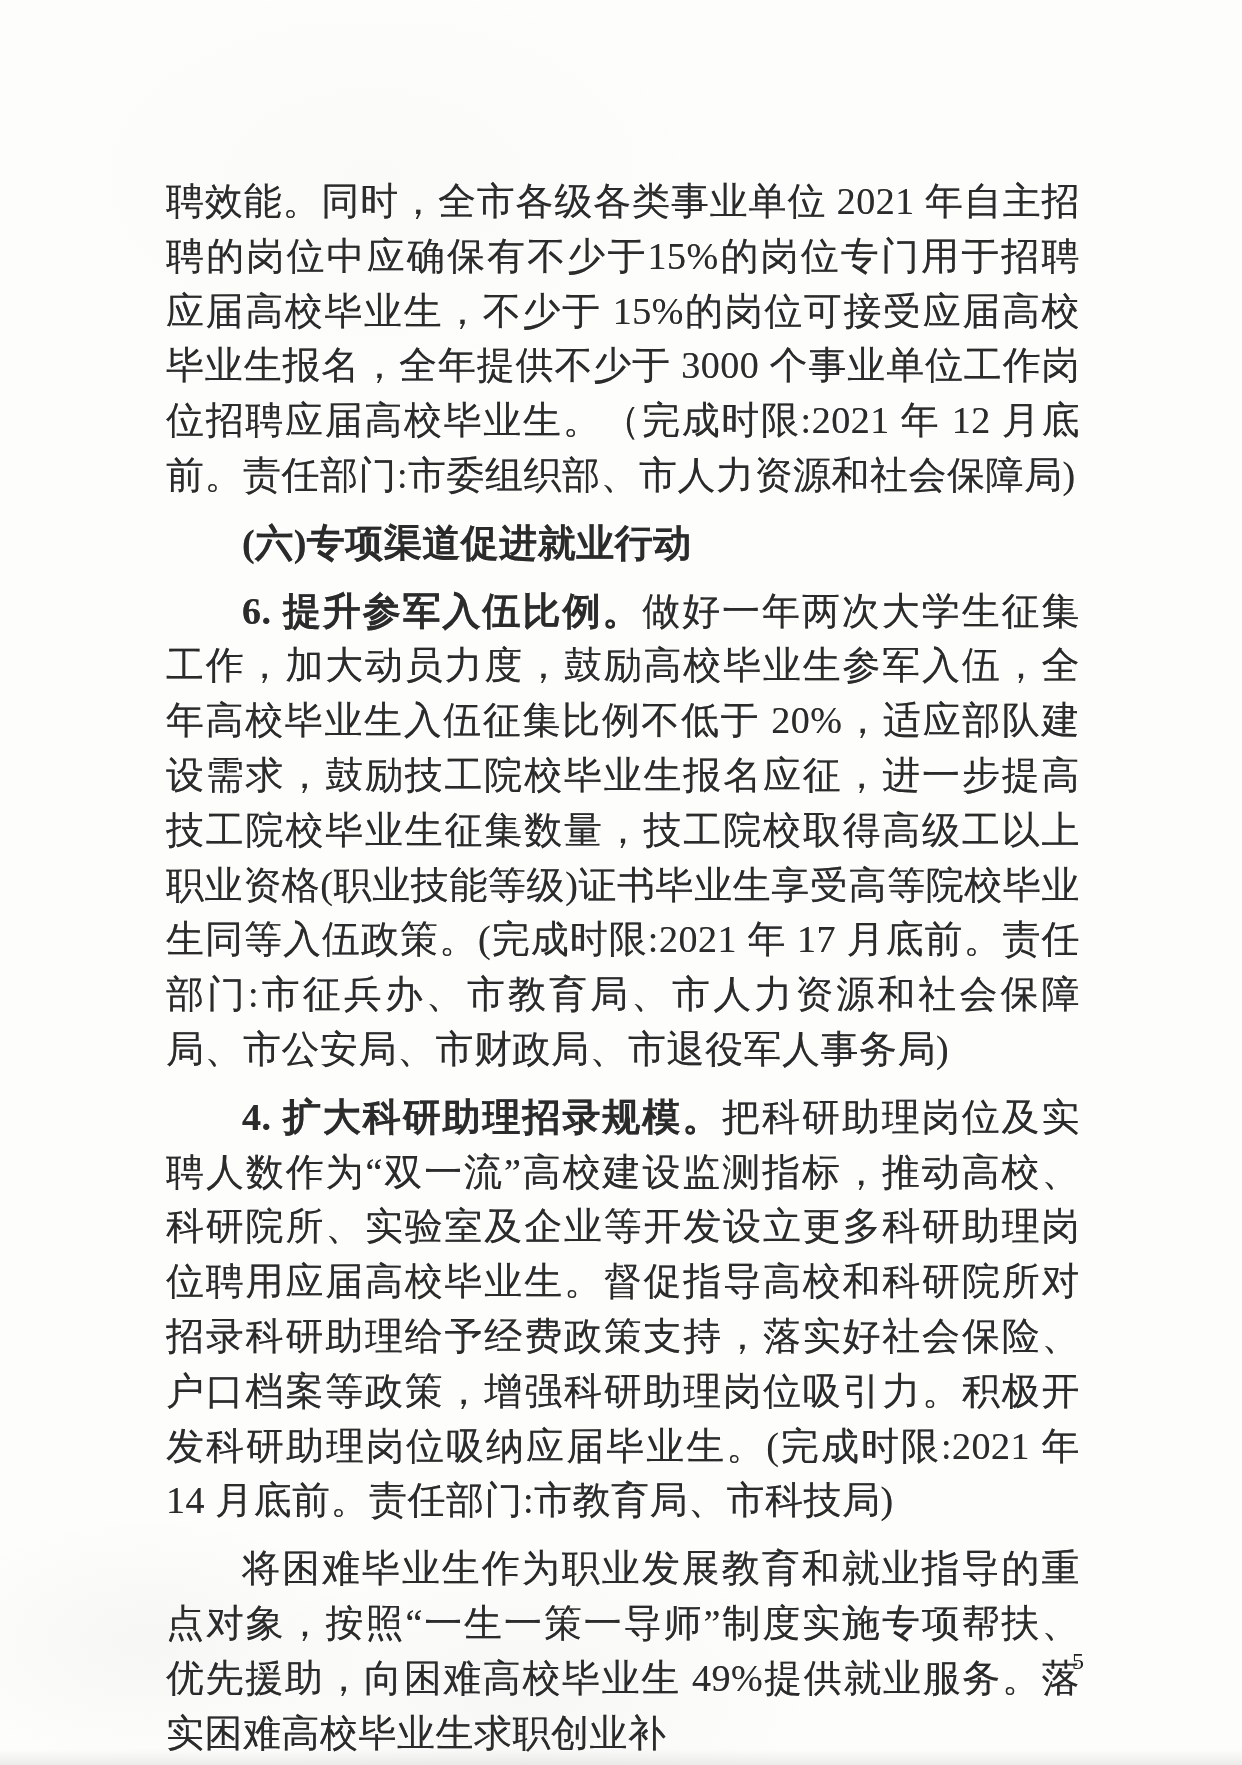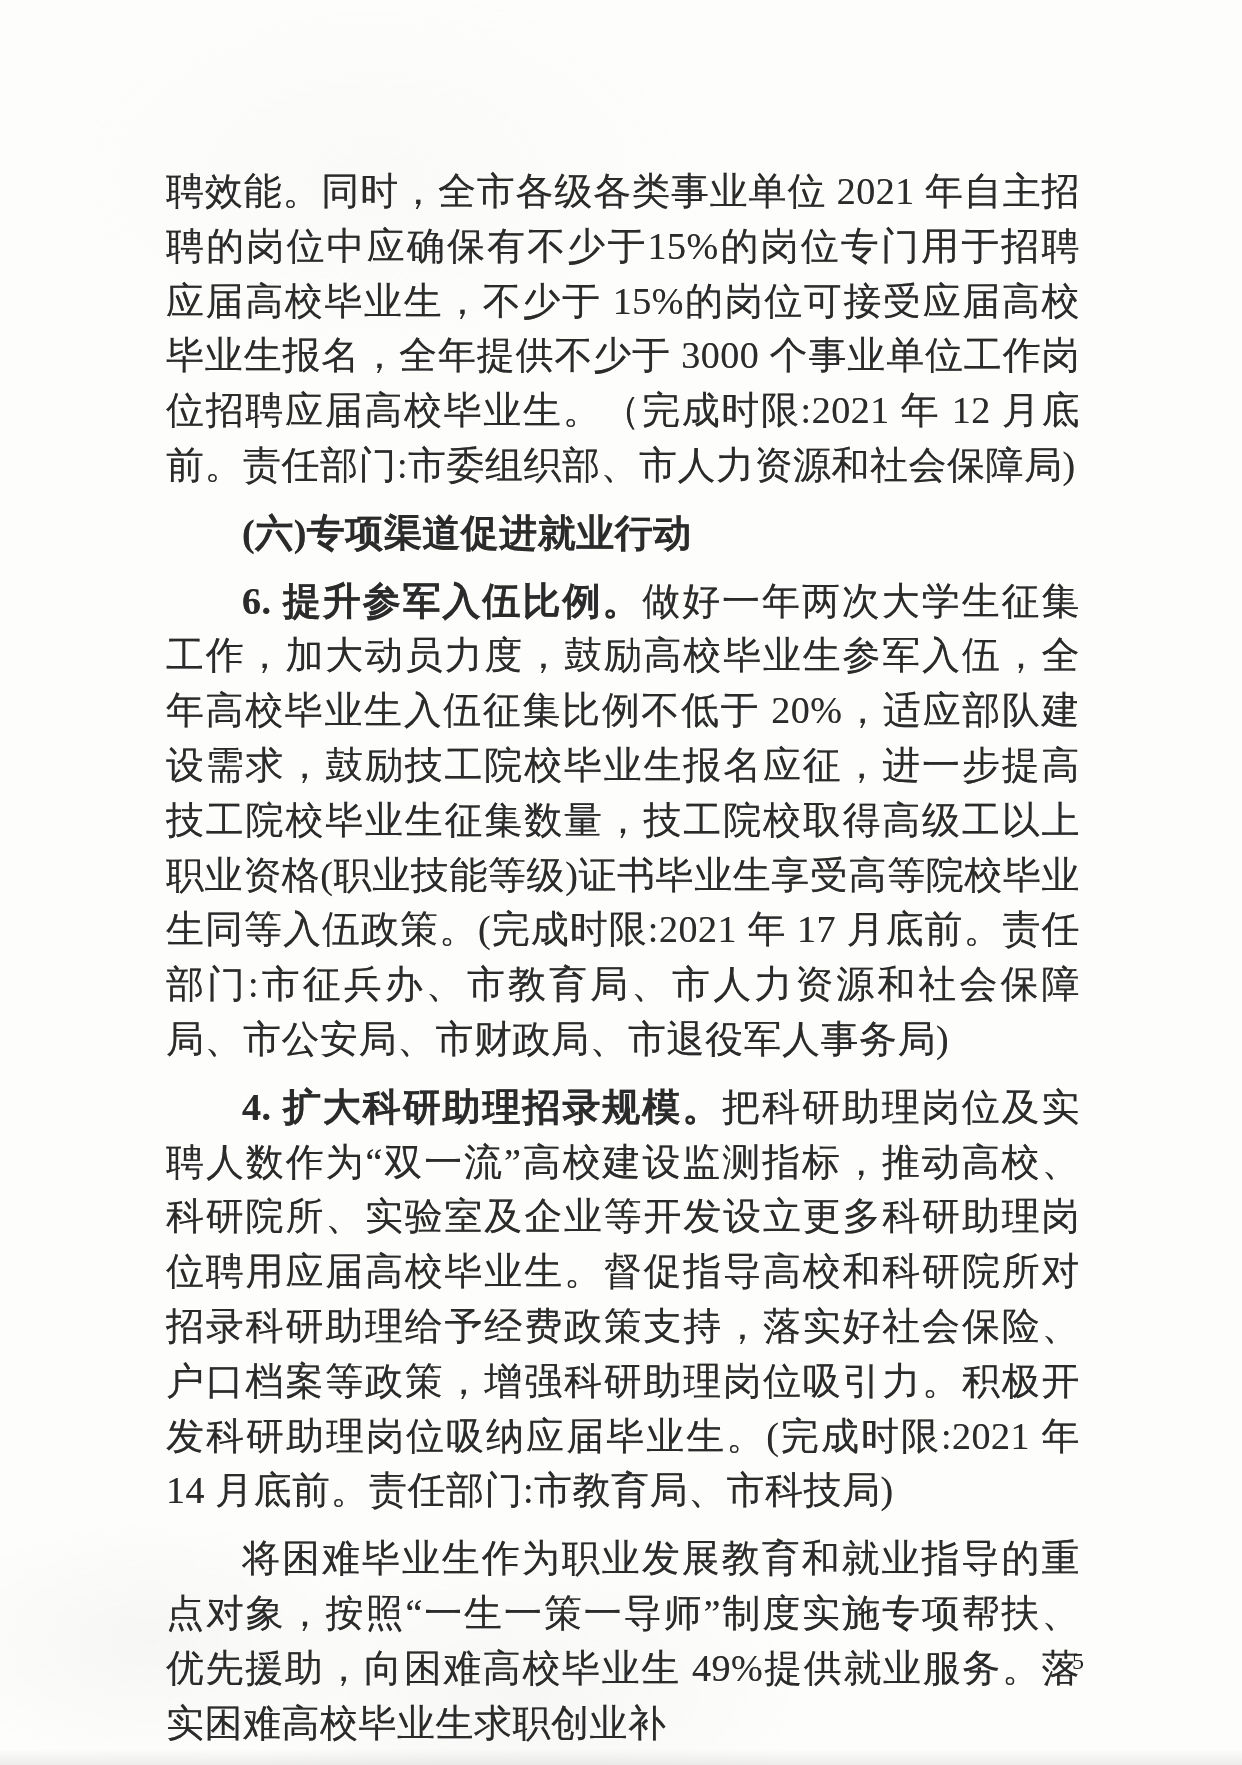--- a/index.html
+++ b/index.html
@@ -16,21 +16,21 @@
       radial-gradient(ellipse 320px 180px at 12% 93%, rgba(60,60,55,0.035), transparent 70%),
       radial-gradient(ellipse 420px 220px at 42% 96%, rgba(60,60,55,0.03), transparent 70%),
       radial-gradient(ellipse 500px 300px at 30% 10%, rgba(60,60,55,0.015), transparent 70%),
       #fdfdfc;
     font-family: "Liberation Serif", "DejaVu Serif", serif;
     color: #2b2b2b;
   }
   .doc-body {
     position: absolute;
     left: 166px;
-    top: 164px;
+    top: 174px;
     width: 914px;
     font-size: 38px;
     line-height: 54.8px;
     letter-spacing: 0.5px;
   }
   .block {
     margin: 0;
     padding: 0;
     text-align: justify;
     

